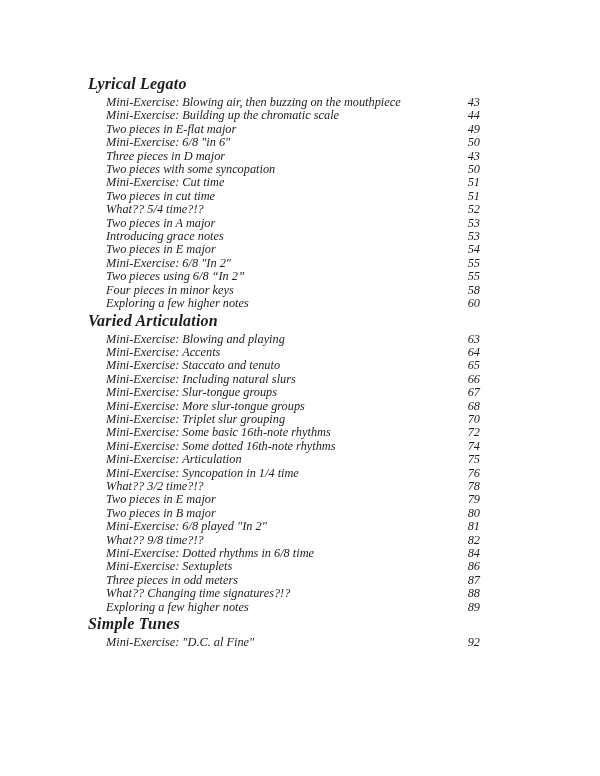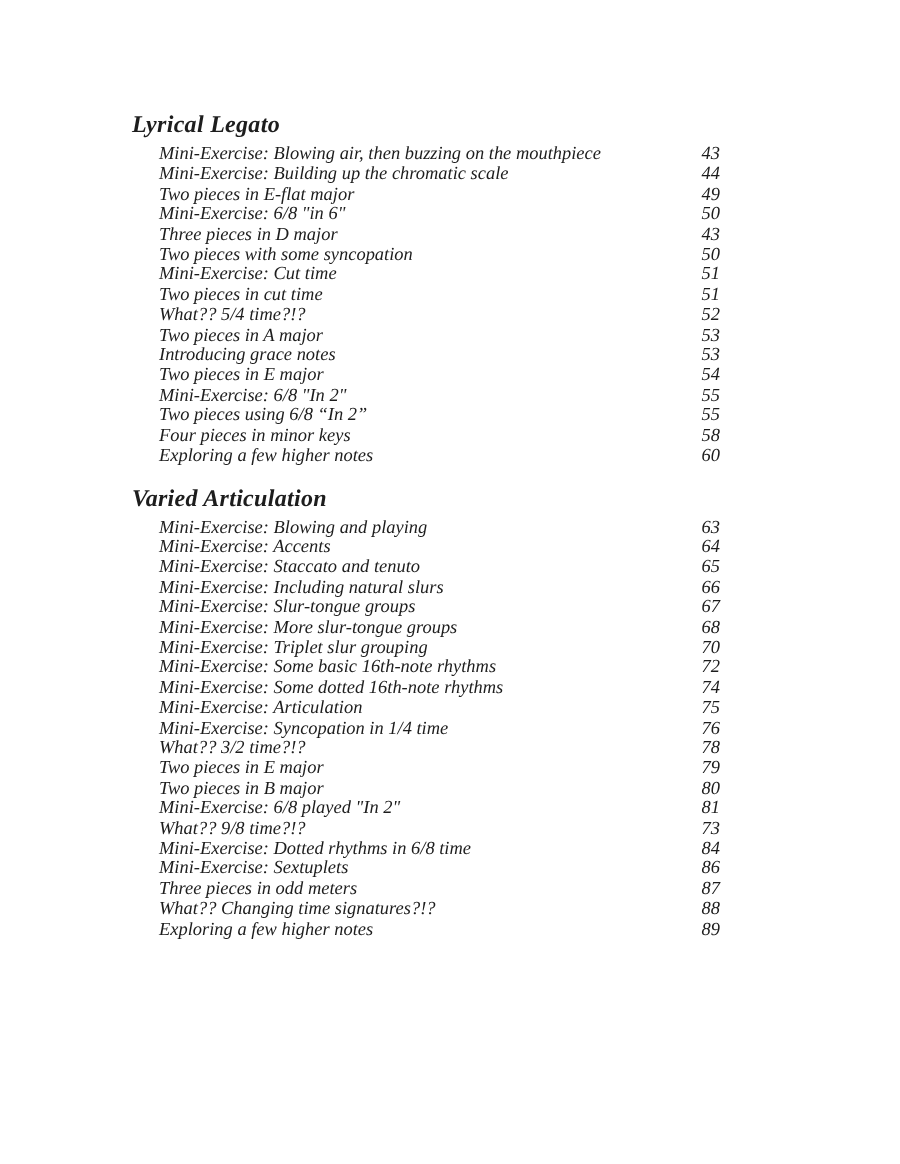--- a/index.html
+++ b/index.html
@@ -17,21 +17,21 @@
   }
 
   .toc {
     position: absolute;
     left: 88px;
     top: 74px;
     width: 392px;
   }
 
   .toc-section { margin: 0; }
-  .toc-section + .toc-section { margin-top: 12px; }
+  .toc-section + .toc-section { }
 
   .section-title {
     font-size: 16px;
     font-weight: bold;
     line-height: 19px;
     letter-spacing: 0.2px;
     margin: 0 0 3px 0;
   }
 
   .toc-rows { margin: 0; }
@@ -186,38 +186,47 @@
           <div class="toc-row">
             <span class="row-label">Two pieces in B major</span>
             <span class="row-page">80</span>
           </div>
           <div class="toc-row">
             <span class="row-label">Mini-Exercise: 6/8 played "In 2"</span>
             <span class="row-page">81</span>
           </div>
           <div class="toc-row">
             <span class="row-label">What?? 9/8 time?!?</span>
-            <span class="row-page">73</span>
+            <span class="row-page">82</span>
           </div>
           <div class="toc-row">
             <span class="row-label">Mini-Exercise: Dotted rhythms in 6/8 time</span>
             <span class="row-page">84</span>
           </div>
           <div class="toc-row">
             <span class="row-label">Mini-Exercise: Sextuplets</span>
             <span class="row-page">86</span>
           </div>
           <div class="toc-row">
             <span class="row-label">Three pieces in odd meters</span>
             <span class="row-page">87</span>
           </div>
           <div class="toc-row">
             <span class="row-label">What?? Changing time signatures?!?</span>
             <span class="row-page">88</span>
           </div>
           <div class="toc-row">
             <span class="row-label">Exploring a few higher notes</span>
             <span class="row-page">89</span>
+          </div>
+        </div>
+      </section>
+      <section class="toc-section">
+        <h2 class="section-title">Simple Tunes</h2>
+        <div class="toc-rows">
+          <div class="toc-row">
+            <span class="row-label">Mini-Exercise: "D.C. al Fine"</span>
+            <span class="row-page">92</span>
           </div>
         </div>
       </section>
     </div>
 </main>
 
 </body></html>

